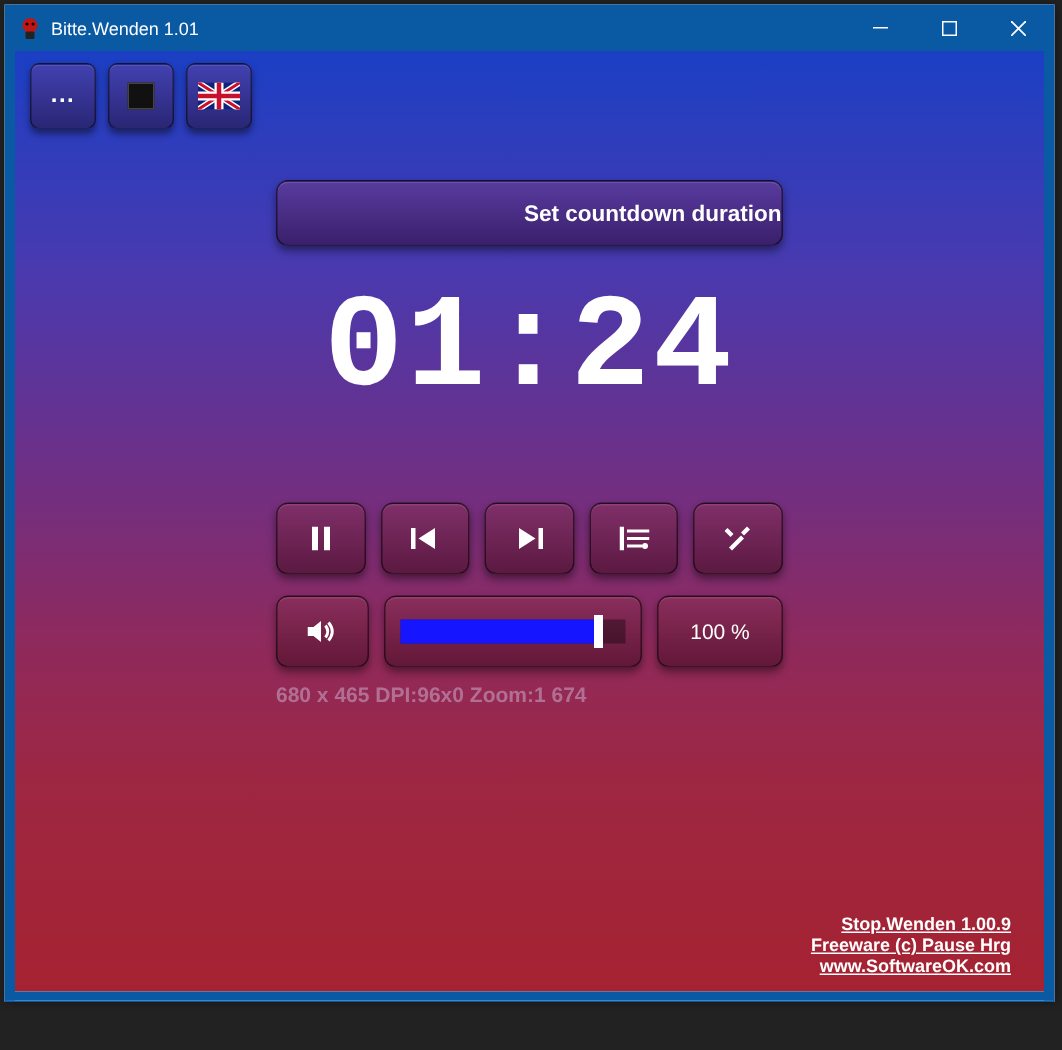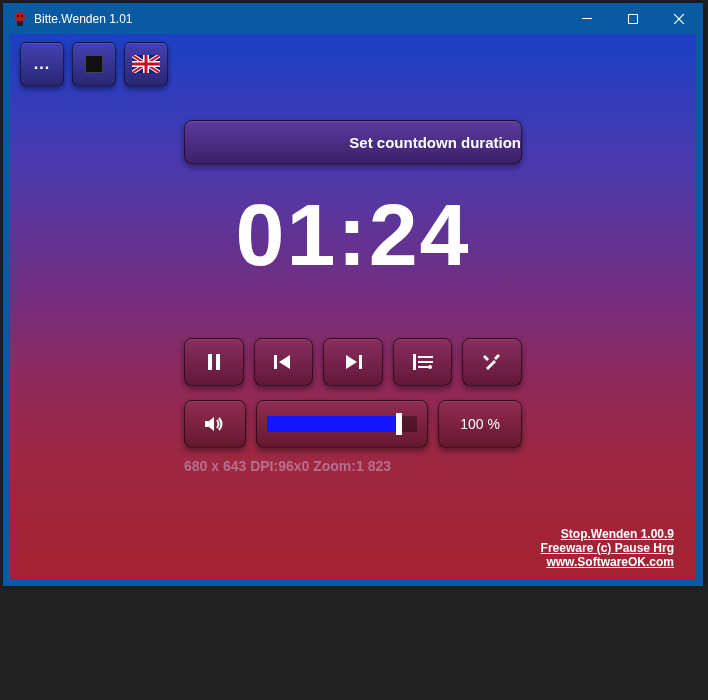--- a/index.html
+++ b/index.html
@@ -5,21 +5,21 @@
   * { box-sizing: border-box; margin: 0; padding: 0; }
   body {
     width: 708px;
     height: 700px;
     font-family: "Segoe UI", Tahoma, sans-serif;
     background: #222;
     overflow: hidden;
   }
   .window {
     width: 700px;
-    height: 583px;
+    height: 665px;
     margin: 3px;
     border: 1px solid #0a5aa3;
     background: #fff;
     box-shadow: 0 0 6px rgba(0,0,0,0.5);
     display: flex;
     flex-direction: column;
   }
   .titlebar {
     height: 30px;
     background: #0a5aa3;
@@ -83,21 +83,21 @@
     display: flex; align-items: center; justify-content: flex-end;
     cursor: pointer;
   }
   .timer {
     margin: 20px 0 26px 0;
     color: #fff;
     font-size: 88px;
     font-weight: 900;
     letter-spacing: 2px;
     text-align: center;
-    font-family: Liberation Sans, sans-serif;
+    font-family: Liberation Mono, monospace;
   }
   .gap10 { height: 12px; }
 
   .iconrow, .volrow {
     display: flex; gap: 10px; margin-top: 14px;
   }
   .iconbtn {
     flex: 1;
     height: 48px;
     border-radius: 8px;
@@ -271,21 +271,21 @@
           <div class="volslider">
             <div class="fill"></div>
             <div class="thumb"></div>
           </div>
         </div>
         <div class="iconbtn pctbtn">
           <span>100 %</span>
         </div>
       </div>
 
-      <div class="debug">680 x 643 DPI:96x0 Zoom:1 823</div>
+      <div class="debug">680 x 465 DPI:96x0 Zoom:1 674</div>
     </div>
 
     <div class="footer">
       <a>Stop.Wenden 1.00.9</a>
       <a>Freeware (c) Pause Hrg</a>
       <a>www.SoftwareOK.com</a>
     </div>
 
   </div>
 </div>

